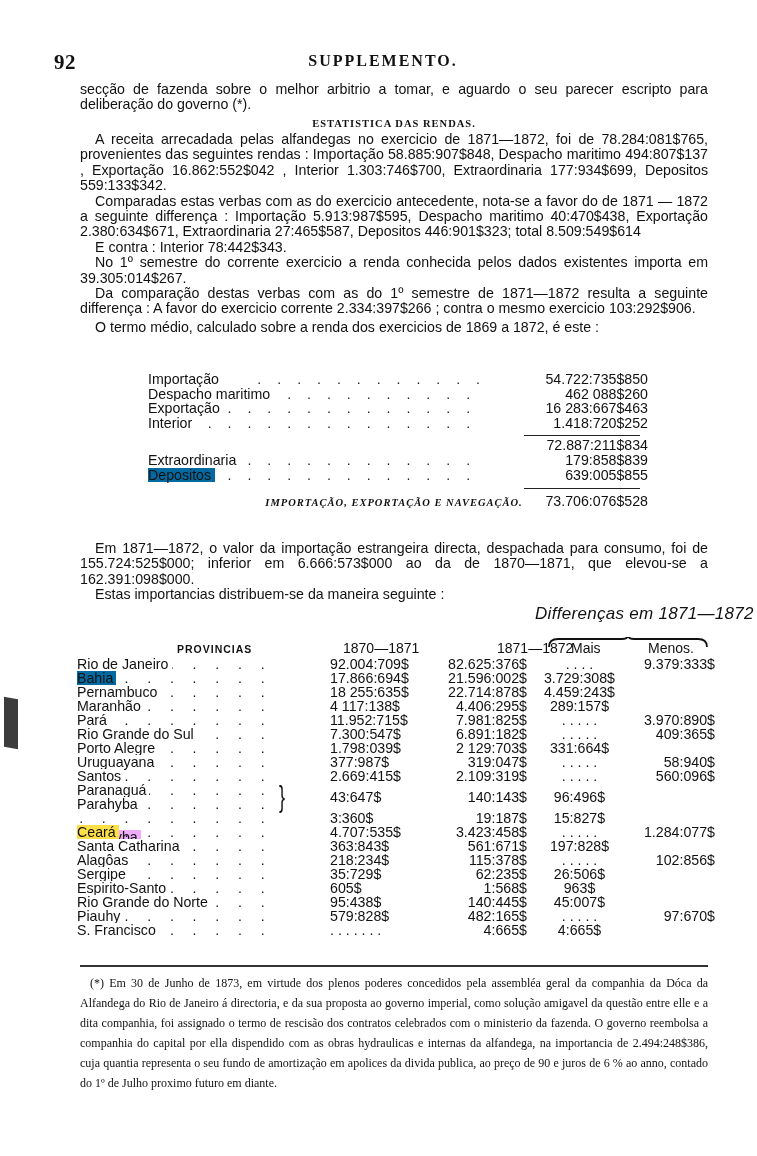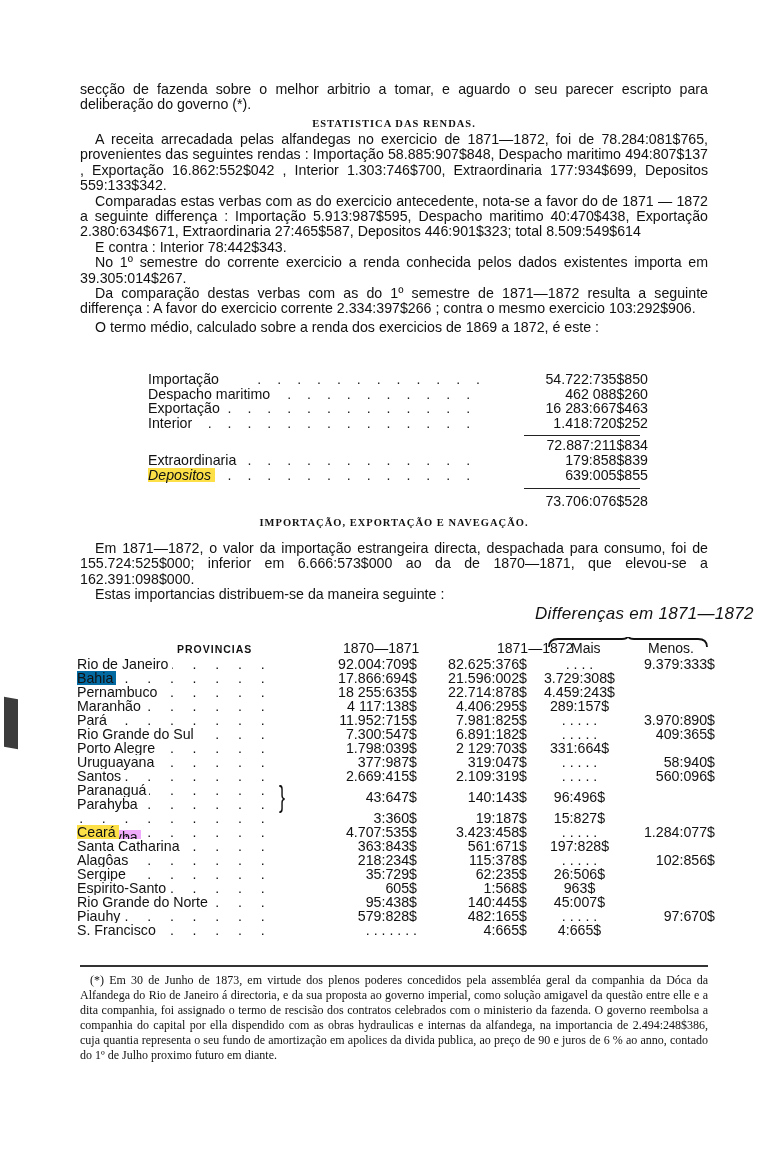--- a/index.html
+++ b/index.html
@@ -28,39 +28,43 @@
     .brace { position: absolute; left: 548px; top: 637px; width: 160px; height: 10px; }
     .table { position: absolute; left: 77px; top: 640px; width: 640px;
              font-family: "Liberation Sans Narrow", "Liberation Sans", sans-serif; font-size: 14.2px; }
     .th { position: absolute; top: 0; height: 16px; font-size: 14px; }
     .th.prov { left: 100px; font-size: 10.5px; letter-spacing: 1px; top: 3px; font-weight: bold; }
     .th.c1 { left: 266px; } .th.c2 { left: 376px; margin-left: 44px; } .th.c3 { left: 494px; } .th.c4 { left: 571px; }
     .row { position: absolute; left: 0; width: 640px; height: 14px; white-space: nowrap; line-height: 14px; }
     .cell { position: absolute; top: 0; }
     .name { left: 0; }
     .dots { left: 0; width: 195px; overflow: hidden; letter-spacing: 7.4px; text-align: right; direction: rtl; }
-    .v1 { left: 240px; width: 100px; text-align: right; }
+    .v1 { left: 253px; width: 100px; }
     .v2 { left: 350px; width: 100px; text-align: right; }
     .v3 { left: 455px; width: 95px; text-align: center; }
     .v4 { left: 540px; width: 98px; text-align: right; }
     .merge-brace { position: absolute; left: 200px; top: 0px; font-size: 30px; line-height: 28px; transform: scaleX(0.6); }
     .footrule { position: absolute; left: 80px; top: 965px; width: 628px; border-top: 2px solid #333; }
-    .footnote { position: absolute; left: 80px; top: 973px; width: 628px; font-size: 12px; line-height: 15px;
+    .footnote { position: absolute; left: 80px; top: 973px; width: 628px; font-size: 12px; line-height: 20px;
                 text-align: justify; font-family: "Liberation Serif", "DejaVu Serif", serif; }
     .footnote p { margin: 0; text-indent: 10px; }
     .scan-mark { position: absolute; left: 4px; top: 698px; width: 14px; height: 50px;
                  background: #1a1a1a; transform: skewY(10deg); opacity: 0.85; }
   </style>
 </head>
 <body>
 
 <div class="page">
 
   <div class="scan-mark"></div>
 
+  <div class="header">
+    <span class="page-num">92</span>
+    <div class="running-title">SUPPLEMENTO.</div>
+  </div>
 
   <div class="body-text" style="top:82px;">
     <p>secção de fazenda sobre o melhor arbitrio a tomar, e aguardo o seu parecer escripto para deliberação do governo (*).</p>
   </div>
 
   <div class="section-title" style="top:118px;">ESTATISTICA DAS RENDAS.</div>
 
   <div class="body-text" style="top:132px;">
     <p class="indent">A receita arrecadada pelas alfandegas no exercicio de 1871—1872, foi de 78.284:081$765, provenientes das seguintes rendas : Importação 58.885:907$848, Despacho maritimo 494:807$137 , Exportação 16.862:552$042 , Interior 1.303:746$700, Extraordinaria 177:934$699, Depositos 559:133$342.</p>
     <p class="indent">Comparadas estas verbas com as do exercicio antecedente, nota-se a favor do de 1871 — 1872 a seguinte differença : Importação 5.913:987$595, Despacho maritimo 40:470$438, Exportação 2.380:634$671, Extraordinaria 27:465$587, Depositos 446:901$323; total 8.509:549$614</p>
@@ -97,32 +101,32 @@
     <div class="sum-row">
       <span class="sum-value">72.887:211$834</span>
     </div>
     <div class="sum-row">
       <span class="sum-dots">. . . . . . . . . . . . . . . . . . . . . . . . . . . . . . . .</span>
       <span class="sum-label" style="background:#fff;padding-right:4px;">Extraordinaria</span>
       <span class="sum-value">179:858$839</span>
     </div>
     <div class="sum-row">
       <span class="sum-dots">. . . . . . . . . . . . . . . . . . . . . . . . . . . . . . . .</span>
-      <span class="sum-label" style="background:#fde047;padding-right:4px;font-style:italic;">Depositos</span>
+      <span class="sum-label" style="background:#0369a1;padding-right:4px;">Depositos</span>
       <span class="sum-value">639:005$855</span>
     </div>
     <div class="sum-row" style="height:12px;">
       <div class="sum-rule" style="top:6px;"></div>
     </div>
     <div class="sum-row">
       <span class="sum-value">73.706:076$528</span>
     </div>
   </div>
 
-  <div class="section-title" style="top:517px;">IMPORTAÇÃO, EXPORTAÇÃO E NAVEGAÇÃO.</div>
+  <div class="section-title" style="top:497px;font-style:italic;">IMPORTAÇÃO, EXPORTAÇÃO E NAVEGAÇÃO.</div>
 
   <div class="body-text" style="top:541px;">
     <p class="indent">Em 1871—1872, o valor da importação estrangeira directa, despachada para consumo, foi de 155.724:525$000; inferior em 6.666:573$000 ao da de 1870—1871, que elevou-se a 162.391:098$000.</p>
     <p class="indent">Estas importancias distribuem-se da maneira seguinte :</p>
   </div>
 
   <div class="diff-heading">Differenças em 1871—1872</div>
   <svg class="brace" viewBox="0 0 160 10">
     <path d="M1 10 Q1 2 10 2 L74 2 Q80 2 80 -2 Q80 2 86 2 L150 2 Q159 2 159 10" fill="none" stroke="#111" stroke-width="1.8"></path>
   </svg>

